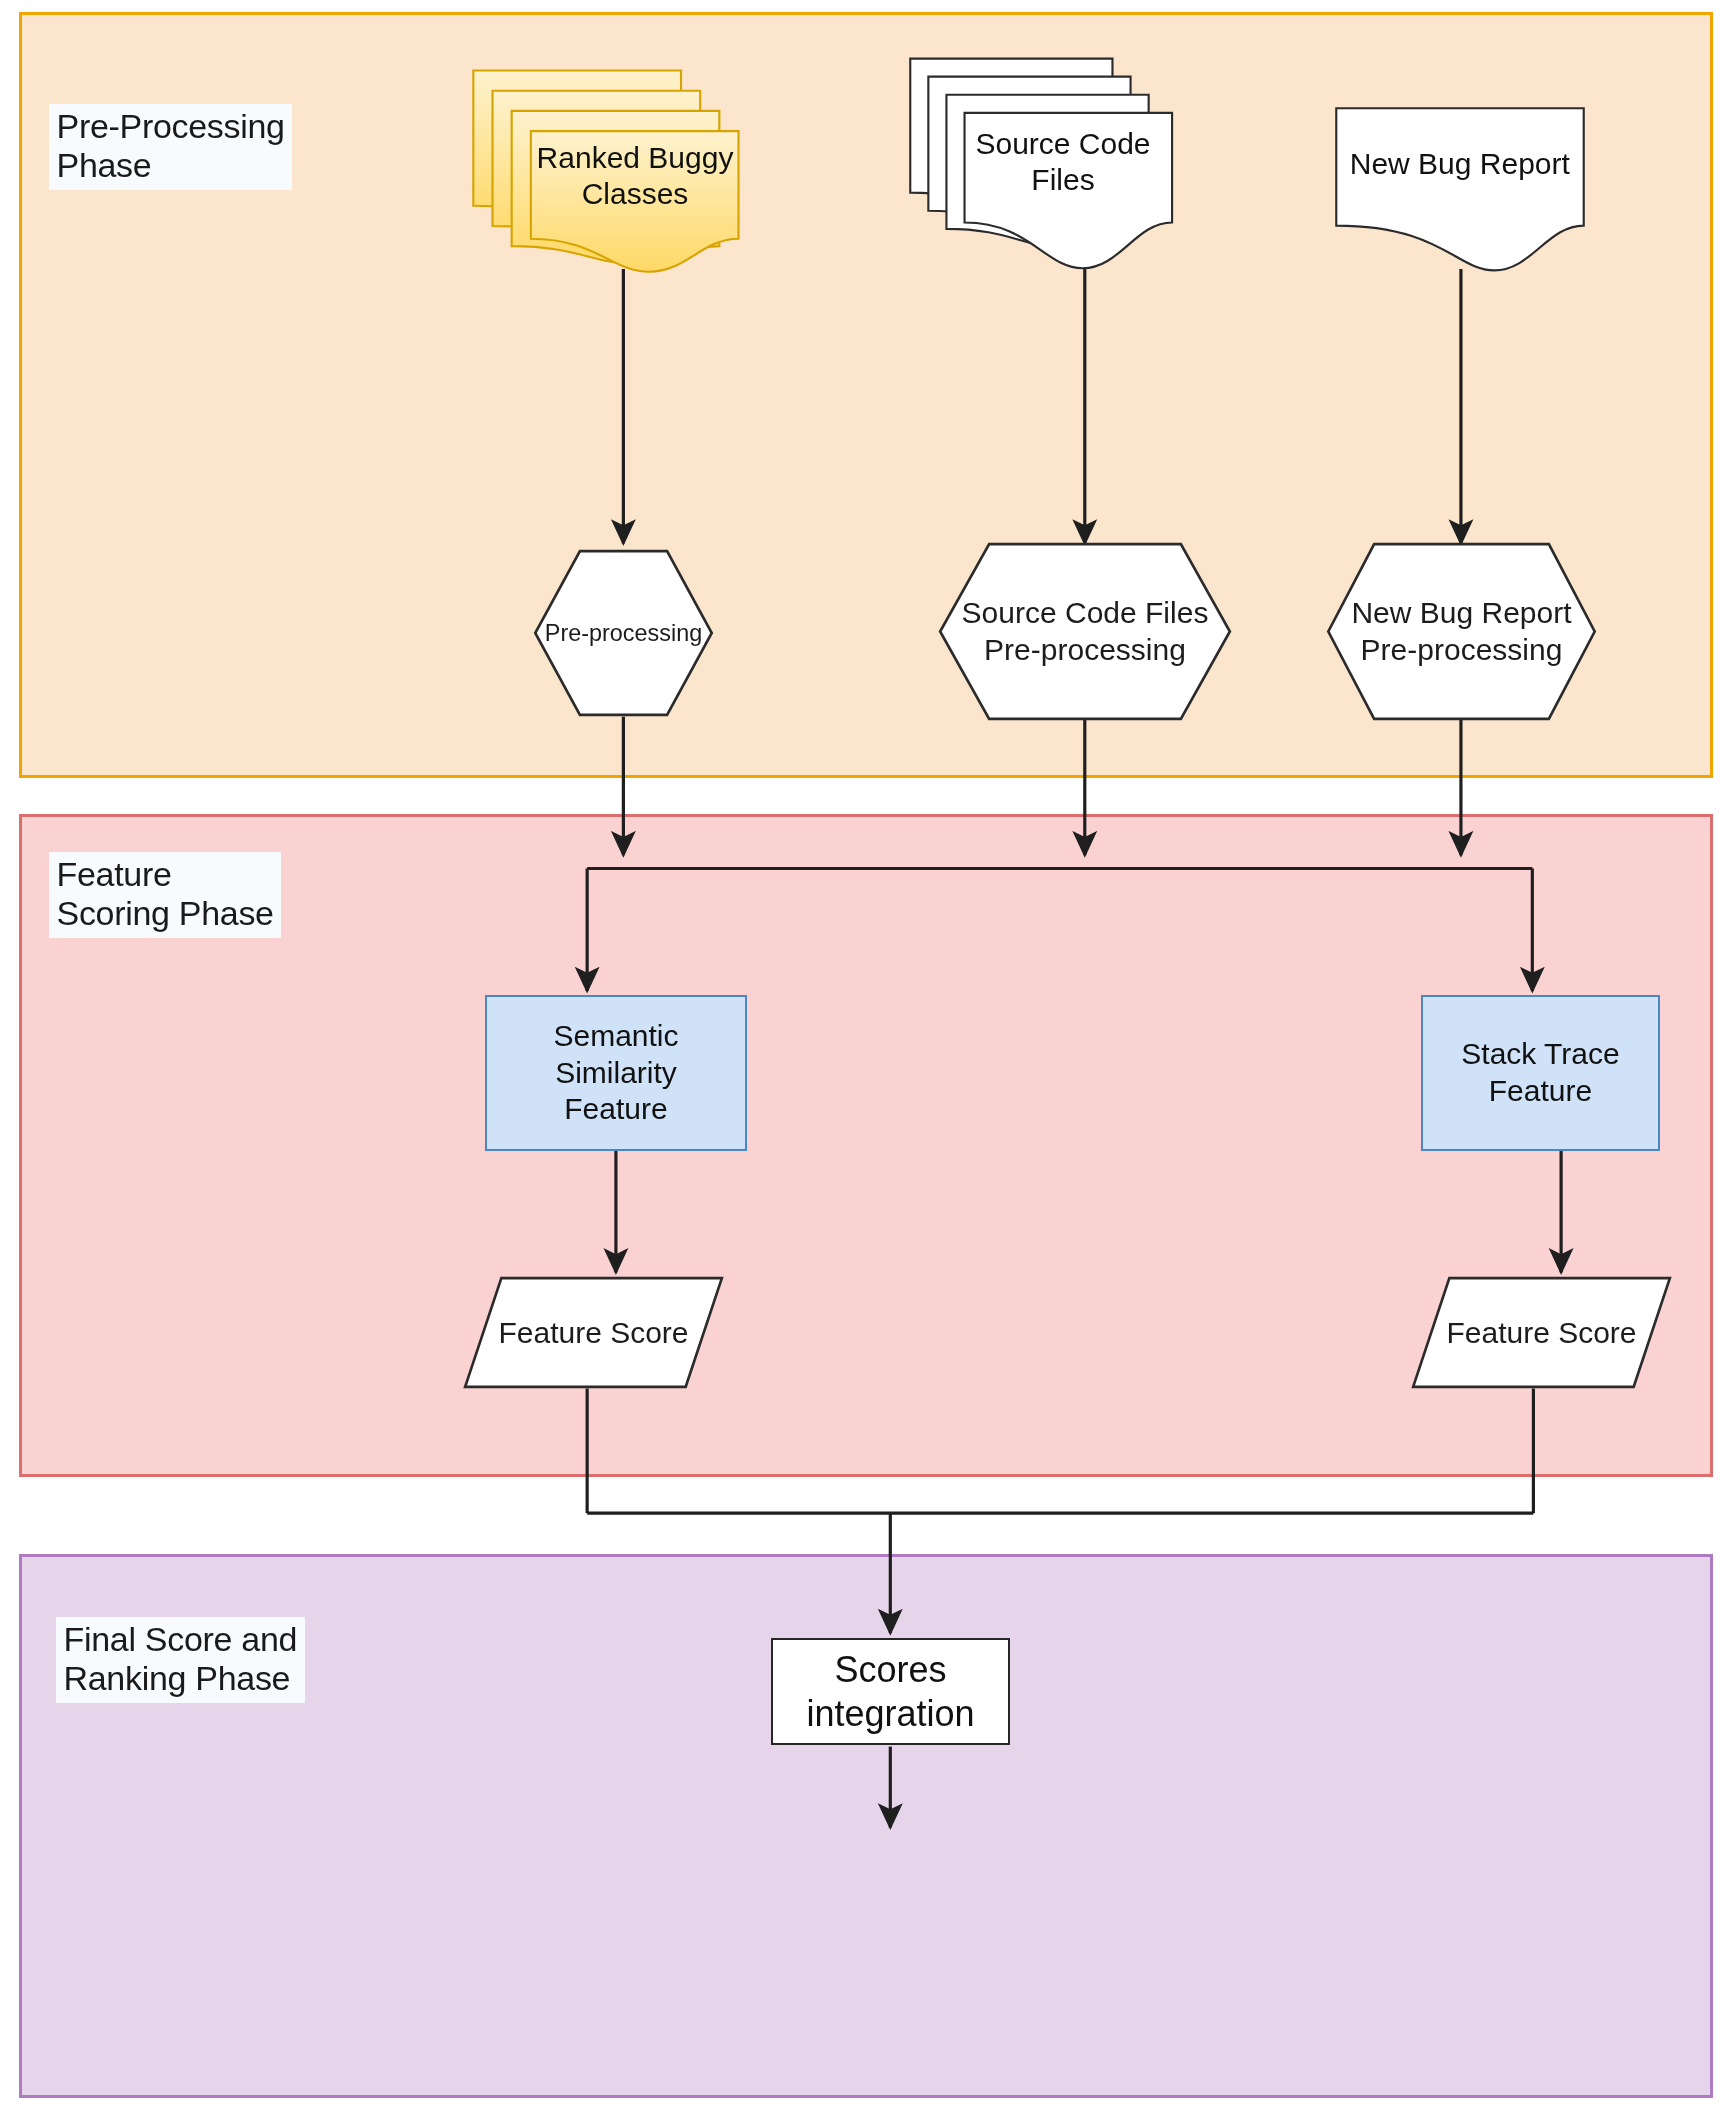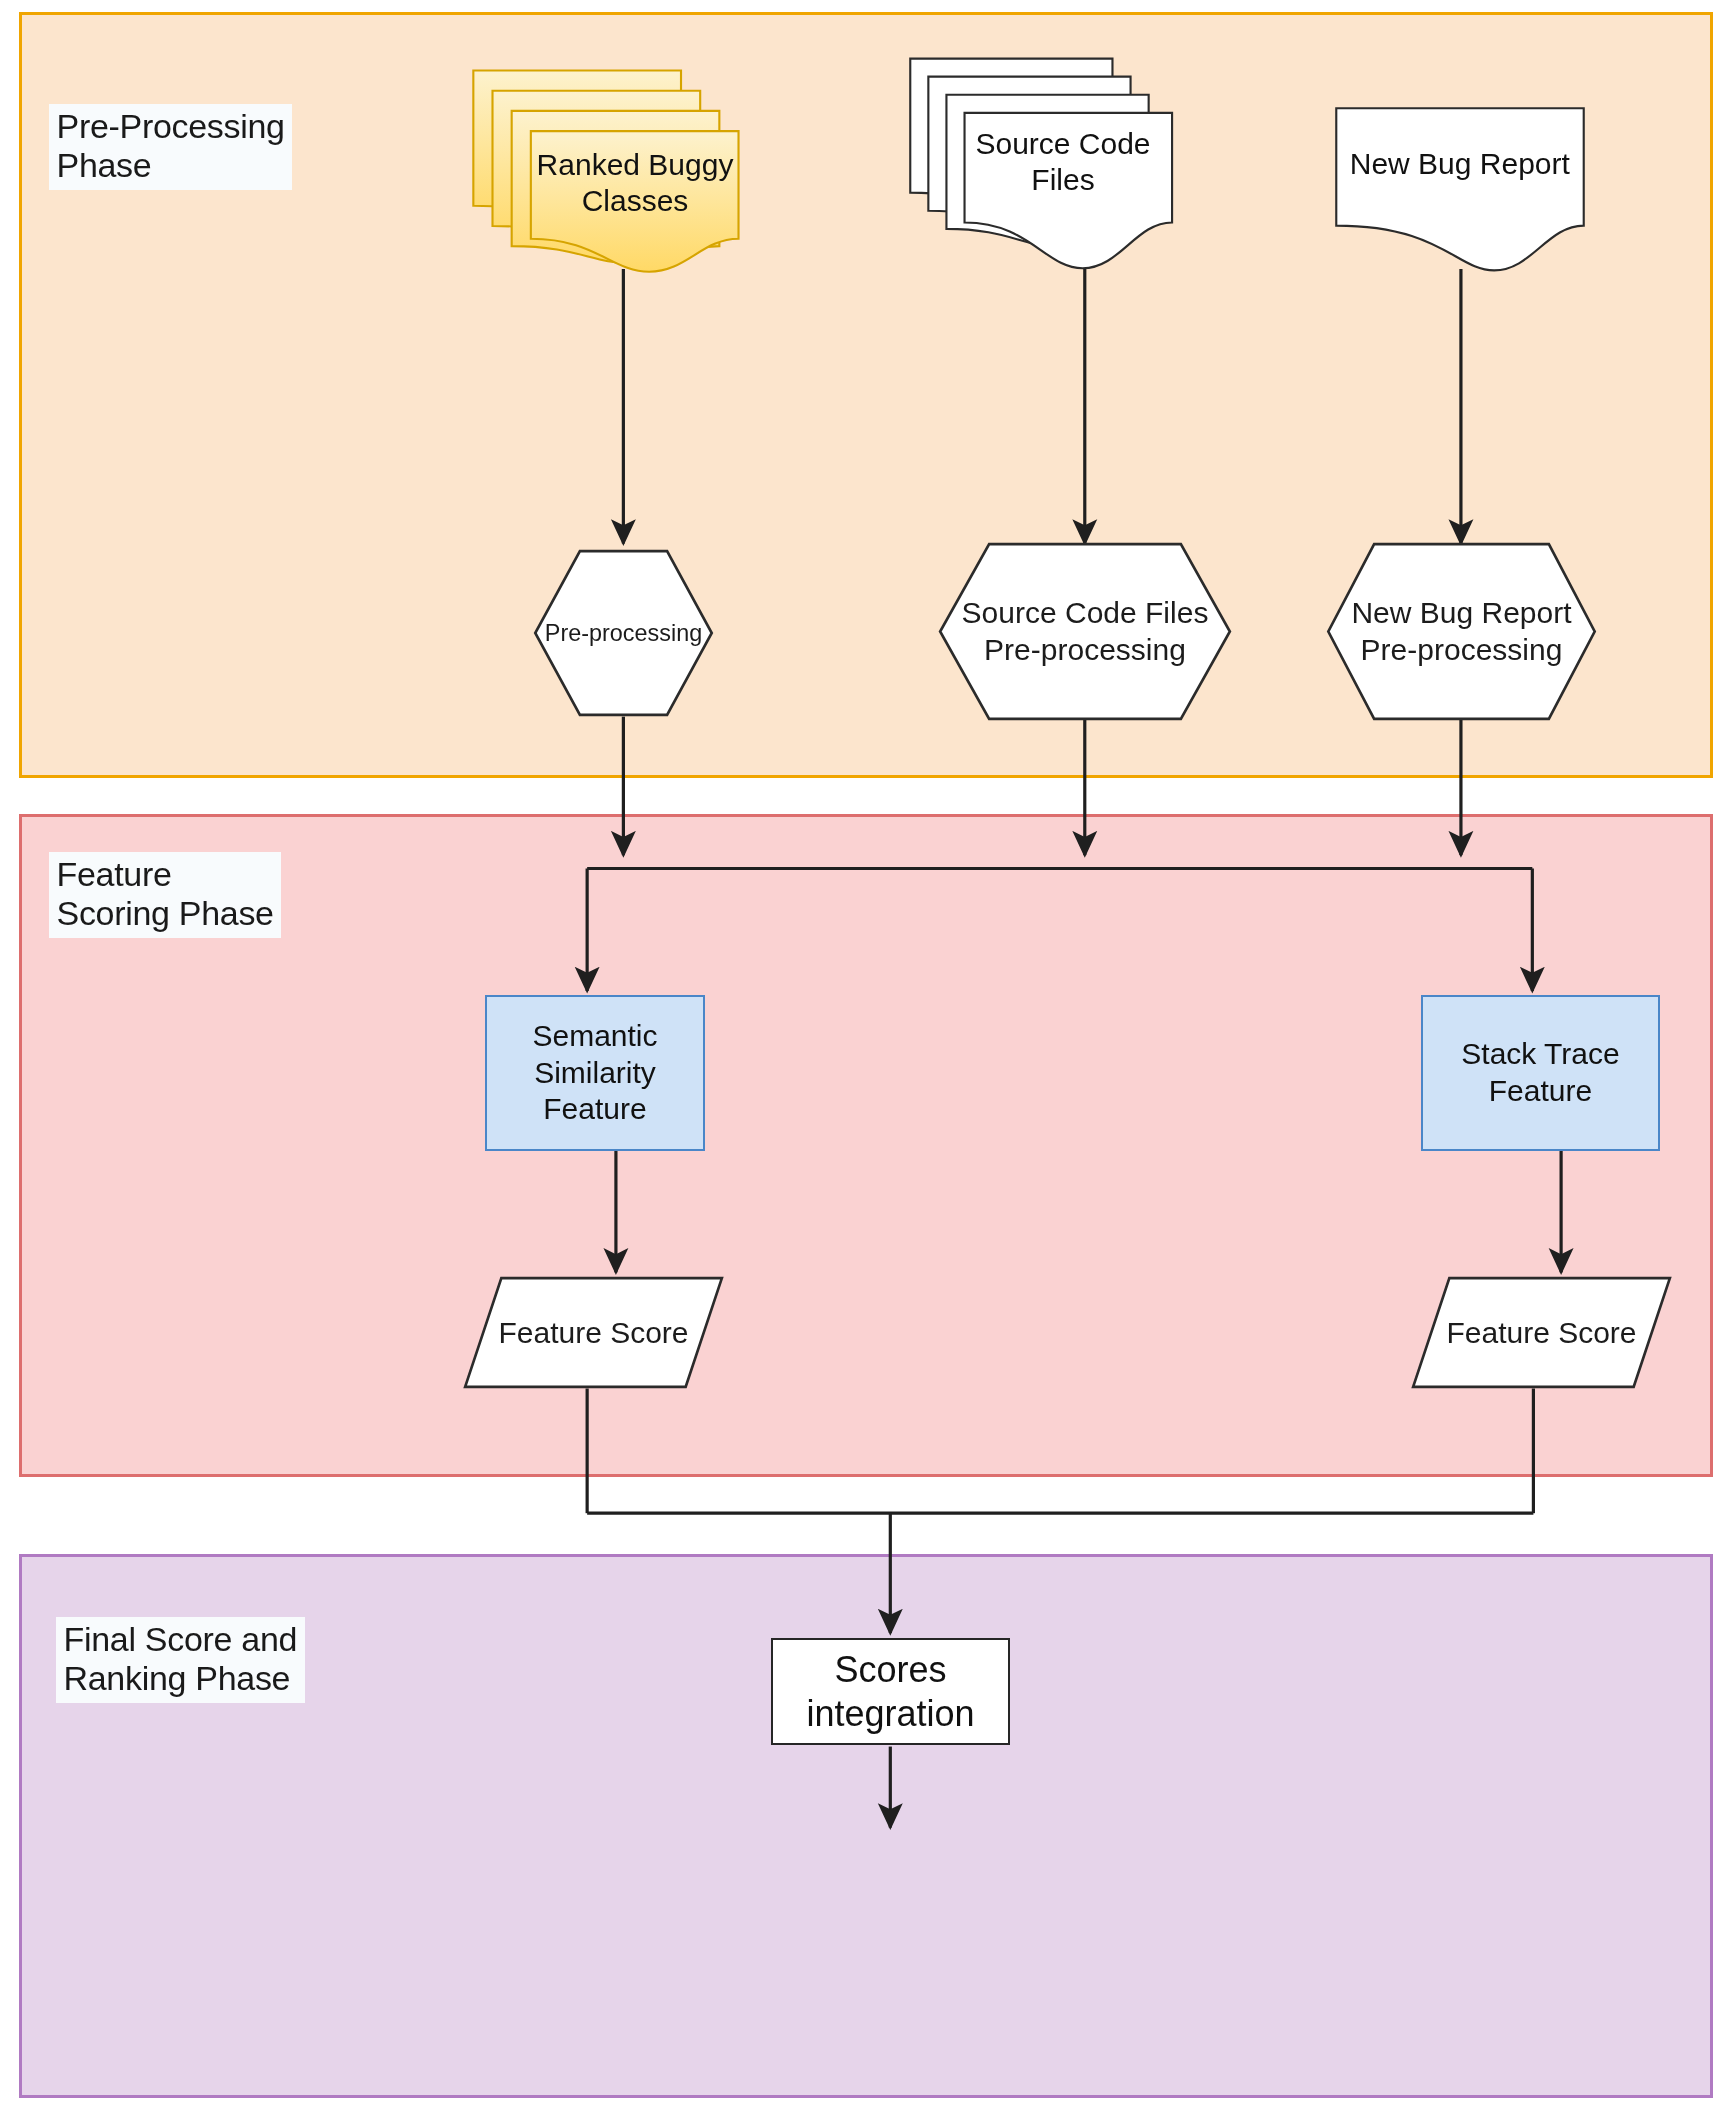--- a/index.html
+++ b/index.html
@@ -189,21 +189,21 @@
           <stop offset="100%" stop-color="#ffd966"></stop>
         </linearGradient>
       </defs>
       <g stroke="#d6a400" stroke-width="4" fill="url(#gy)">
         <path d="M8,14 H398 V268 C330,268 300,300 230,300 C160,300 130,268 8,268 Z"></path>
         <path d="M44,52 H434 V306 C366,306 336,338 266,338 C196,338 166,306 44,306 Z"></path>
         <path d="M80,90 H470 V344 C402,344 372,376 302,376 C232,376 202,344 80,344 Z"></path>
         <path d="M116,128 H506 V330 C438,330 408,392 338,392 C268,392 238,330 116,330 Z"></path>
       </g>
     </svg>
-    <div class="doclabel fs-56" style="left:62px; top:88px; width:208px; height:64px;">Ranked Buggy
+    <div class="doclabel fs-56" style="left:62px; top:81px; width:208px; height:64px;">Ranked Buggy
 Classes</div>
   </div>
 
   <div class="docstack" style="left:906px; top:53px; width:298px; height:224px;">
     <svg width="298" height="224" viewBox="0 0 560 420">
       <g stroke="#2b2b2b" stroke-width="4" fill="#ffffff">
         <path d="M8,10 H388 V262 C322,262 292,296 222,296 C152,296 122,262 8,262 Z"></path>
         <path d="M42,44 H422 V296 C356,296 326,330 256,330 C186,330 156,296 42,296 Z"></path>
         <path d="M76,78 H456 V330 C390,330 360,364 290,364 C220,364 190,330 76,330 Z"></path>
         <path d="M110,112 H500 V318 C432,318 402,404 332,404 C262,404 232,318 110,318 Z"></path>
@@ -238,21 +238,21 @@
   </div>
 
   <div class="hexnode" style="left:1326px; top:542px; width:271px; height:179px;">
     <svg width="271" height="179" viewBox="0 0 508 336">
       <polygon points="90,4 418,4 504,168 418,332 90,332 4,168" fill="#ffffff" stroke="#2b2b2b" stroke-width="5"></polygon>
     </svg>
     <div class="hexlabel fs-56">New Bug Report
 Pre-processing</div>
   </div>
 
-  <div class="rectnode rect-blue fs-56" style="left:485px; top:995px; width:220px; height:156px;">
+  <div class="rectnode rect-blue fs-56" style="left:485px; top:995px; width:262px; height:156px;">
     <span>Semantic
 Similarity
 Feature</span>
   </div>
 
   <div class="rectnode rect-blue fs-56" style="left:1421px; top:995px; width:239px; height:156px;">
     <span>Stack Trace
 Feature</span>
   </div>
 

